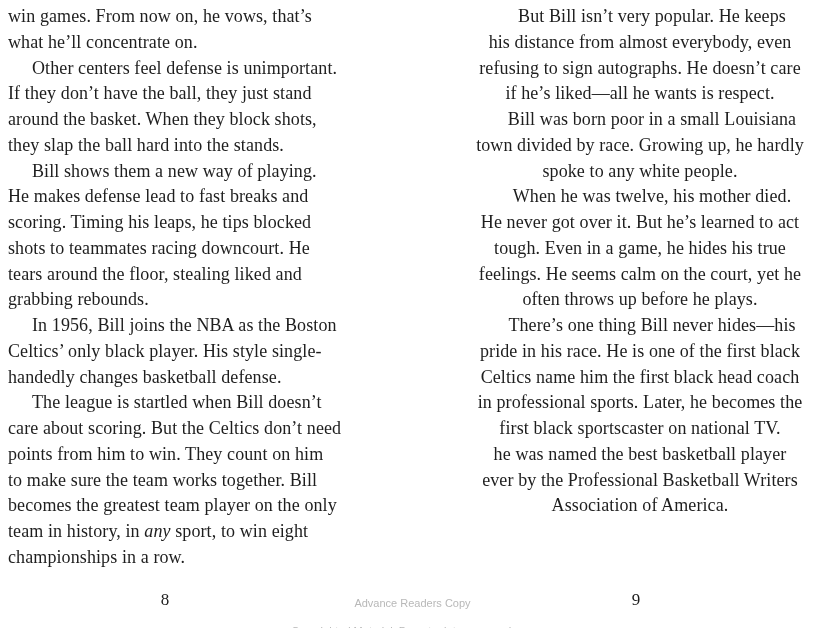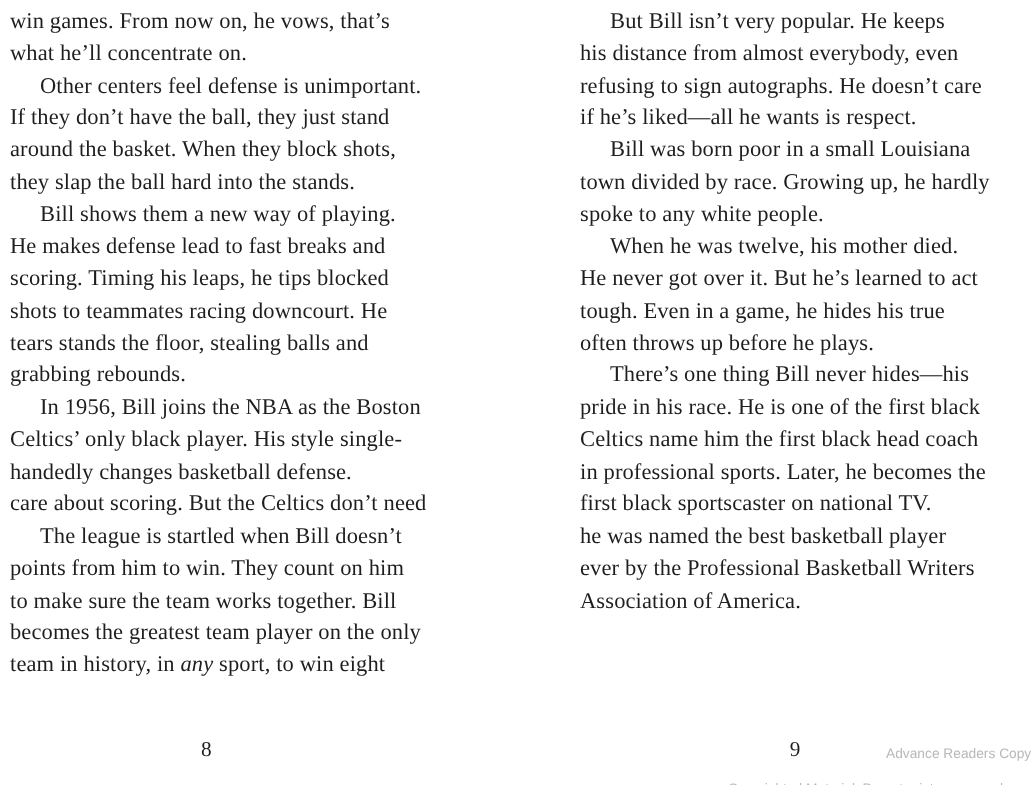--- a/index.html
+++ b/index.html
@@ -39,21 +39,21 @@
     text-align: center;
     font-size: 17px;
     font-family: "Liberation Serif", "DejaVu Serif", serif;
   }
   #pagenum-left  { left: 150px; }
   #pagenum-right { left: 621px; }
   .footer-line {
     position: absolute;
     left: 0;
     right: 0;
-    text-align: right;
+    text-align: center;
     font-family: "Liberation Sans", "DejaVu Sans", sans-serif;
     font-size: 11px;
     line-height: 13px;
   }
   #footer-1 { top: 597px; }
   #footer-2 { top: 625px; }
 </style>
 </head>
 <body>
 
@@ -62,43 +62,45 @@
       <div class="line">win games. From now on, he vows, that’s</div>
       <div class="line">what he’ll concentrate on.</div>
       <div class="line ind">Other centers feel defense is unimportant.</div>
       <div class="line">If they don’t have the ball, they just stand</div>
       <div class="line">around the basket. When they block shots,</div>
       <div class="line">they slap the ball hard into the stands.</div>
       <div class="line ind">Bill shows them a new way of playing.</div>
       <div class="line">He makes defense lead to fast breaks and</div>
       <div class="line">scoring. Timing his leaps, he tips blocked</div>
       <div class="line">shots to teammates racing downcourt. He</div>
-      <div class="line">tears stands the floor, stealing balls and</div>
+      <div class="line">tears around the floor, stealing liked and</div>
       <div class="line">grabbing rebounds.</div>
       <div class="line ind">In 1956, Bill joins the NBA as the Boston</div>
       <div class="line">Celtics’ only black player. His style single-</div>
       <div class="line">handedly changes basketball defense.</div>
+      <div class="line ind">The league is startled when Bill doesn’t</div>
       <div class="line">care about scoring. But the Celtics don’t need</div>
-      <div class="line ind">The league is startled when Bill doesn’t</div>
       <div class="line">points from him to win. They count on him</div>
       <div class="line">to make sure the team works together. Bill</div>
       <div class="line">becomes the greatest team player on the only</div>
       <div class="line"><span>team in history, in </span><em>any</em><span> sport, to win eight</span></div>
+      <div class="line">championships in a row.</div>
     </div>
-  <div class="column" id="col-right" style="color: rgb(30, 30, 30);">
+  <div class="column" id="col-right" style="color: rgb(30, 30, 30); text-align: center;">
       <div class="line ind">But Bill isn’t very popular. He keeps</div>
       <div class="line">his distance from almost everybody, even</div>
       <div class="line">refusing to sign autographs. He doesn’t care</div>
       <div class="line">if he’s liked—all he wants is respect.</div>
       <div class="line ind">Bill was born poor in a small Louisiana</div>
       <div class="line">town divided by race. Growing up, he hardly</div>
       <div class="line">spoke to any white people.</div>
       <div class="line ind">When he was twelve, his mother died.</div>
       <div class="line">He never got over it. But he’s learned to act</div>
       <div class="line">tough. Even in a game, he hides his true</div>
+      <div class="line">feelings. He seems calm on the court, yet he</div>
       <div class="line">often throws up before he plays.</div>
       <div class="line ind">There’s one thing Bill never hides—his</div>
       <div class="line">pride in his race. He is one of the first black</div>
       <div class="line">Celtics name him the first black head coach</div>
       <div class="line">in professional sports. Later, he becomes the</div>
       <div class="line">first black sportscaster on national TV.</div>
       <div class="line">he was named the best basketball player</div>
       <div class="line">ever by the Professional Basketball Writers</div>
       <div class="line">Association of America.</div>
     </div>

